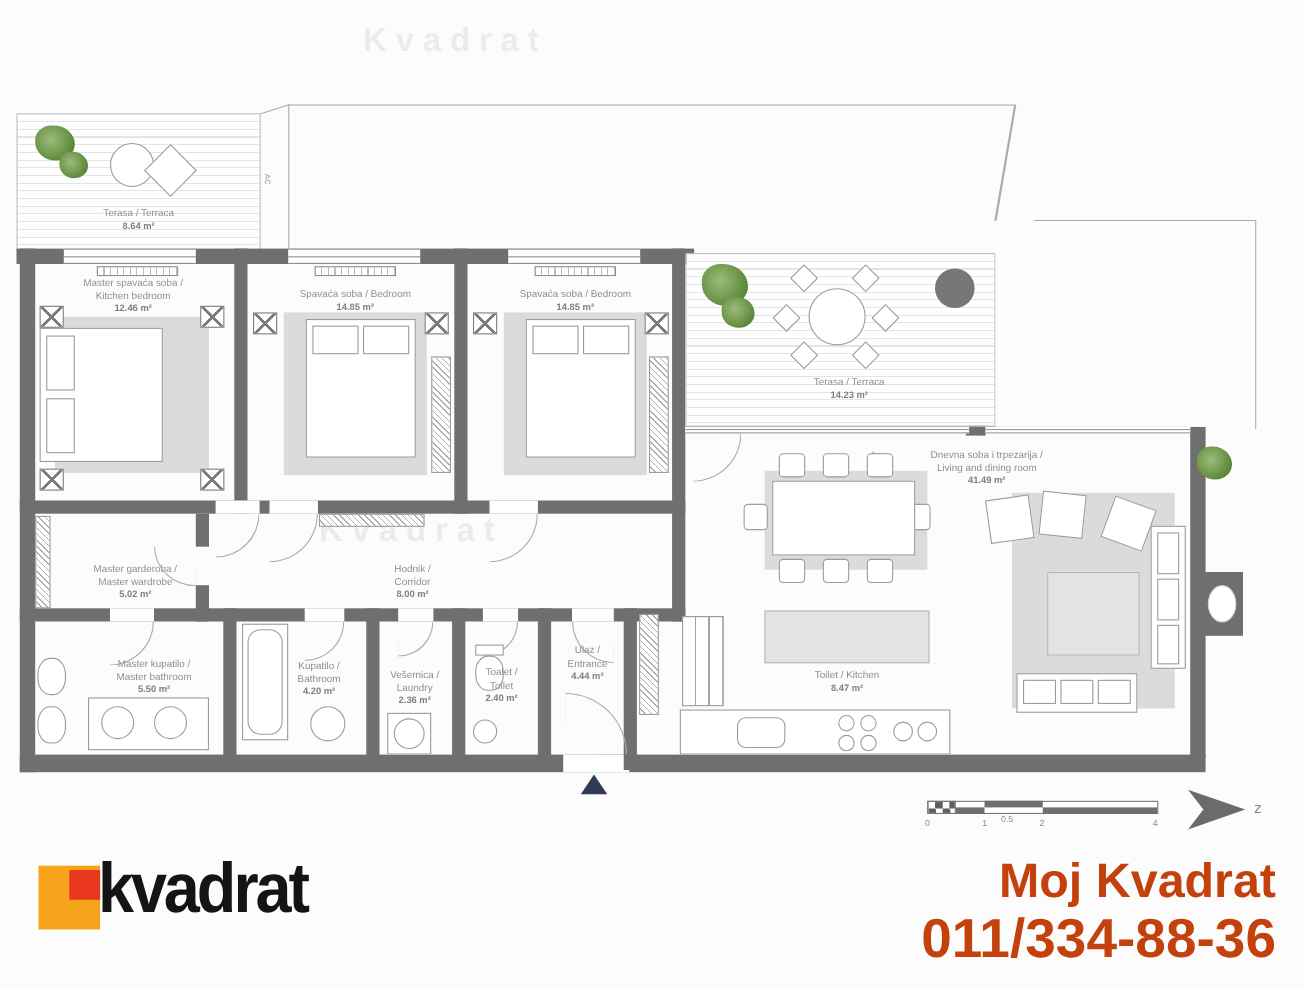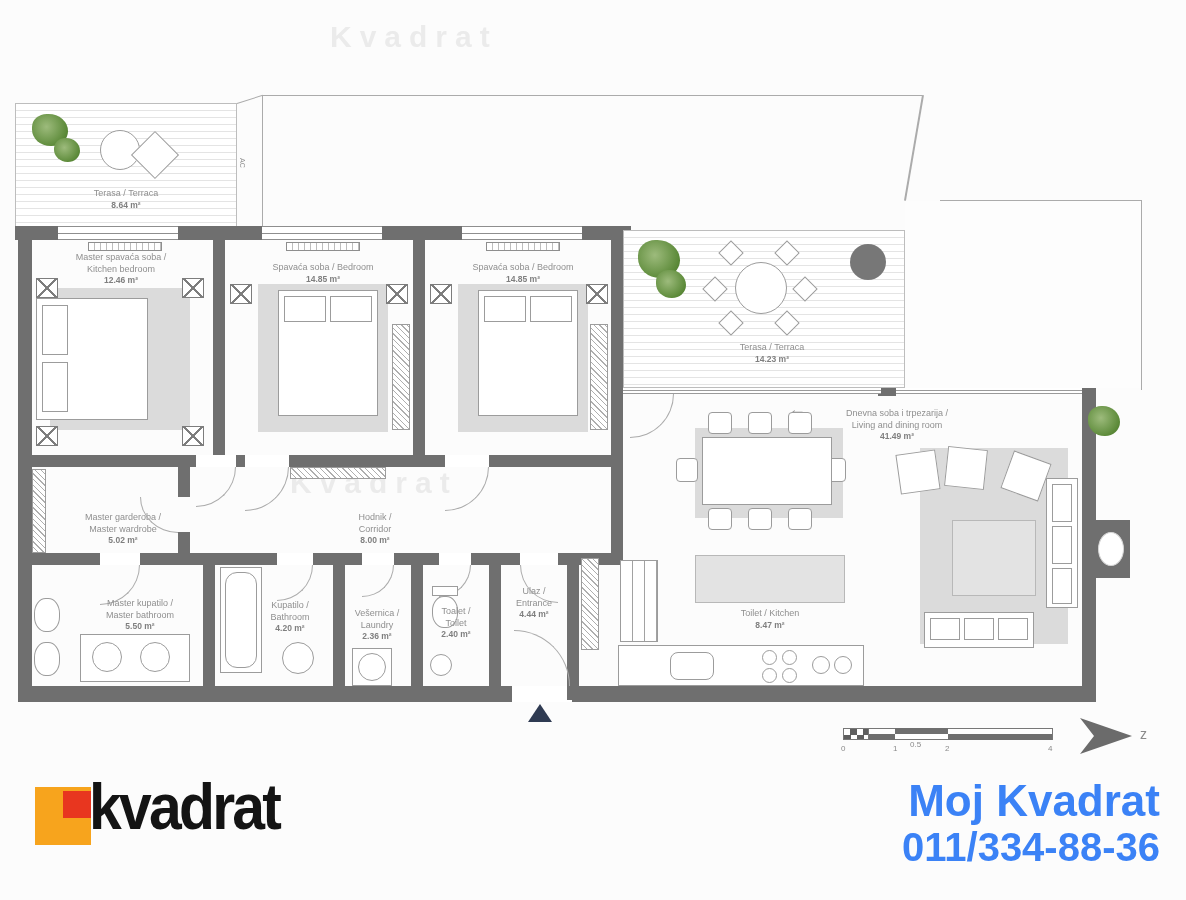--- a/index.html
+++ b/index.html
@@ -33,23 +33,23 @@
   .rl .area{font-weight:bold;font-size:8.5px;color:#7f7f7f;}
   .wm{position:absolute;color:rgba(140,140,140,0.15);font-size:30px;font-weight:bold;letter-spacing:8px;}
   .tick{position:absolute;font-size:8px;color:#8a8a8a;}
   .chair{position:absolute;background:#fff;border:1px solid #9c9c9c;border-radius:4px;box-sizing:border-box;}
   .diam{position:absolute;background:#fff;border:1px solid #9c9c9c;transform:rotate(45deg);box-sizing:border-box;}
   #logo-word{position:absolute;left:56px;top:-8px;font-size:64px;font-weight:bold;color:#141414;
       letter-spacing:-3px;transform:scaleX(0.92);transform-origin:left top;line-height:1;}
   #logo-banner{position:absolute;left:0;top:62px;width:272px;height:20px;background:#d7281d;
       color:#ffffff;font-size:10px;font-weight:bold;letter-spacing:10px;line-height:20px;
       padding-left:68px;box-sizing:border-box;}
-  #promo{position:absolute;right:26px;top:776px;text-align:right;font-weight:bold;color:#3b82f6;line-height:1.12;}
+  #promo{position:absolute;right:26px;top:776px;text-align:right;font-weight:bold;color:#c2410c;line-height:1.12;}
   #promo .l1{font-size:44px;}
-  #promo .l2{font-size:40px;}
+  #promo .l2{font-size:50px;}
 </style>
 </head>
 <body>
 
 <div id="stage">
 
   <div class="wm" style="left:330px;top:20px;">Kvadrat</div>
   <div class="wm" style="left:290px;top:466px;">Kvadrat</div>
 
   <div class="thinline" style="left:262px;top:95px;width:660px;height:1px;"></div>

